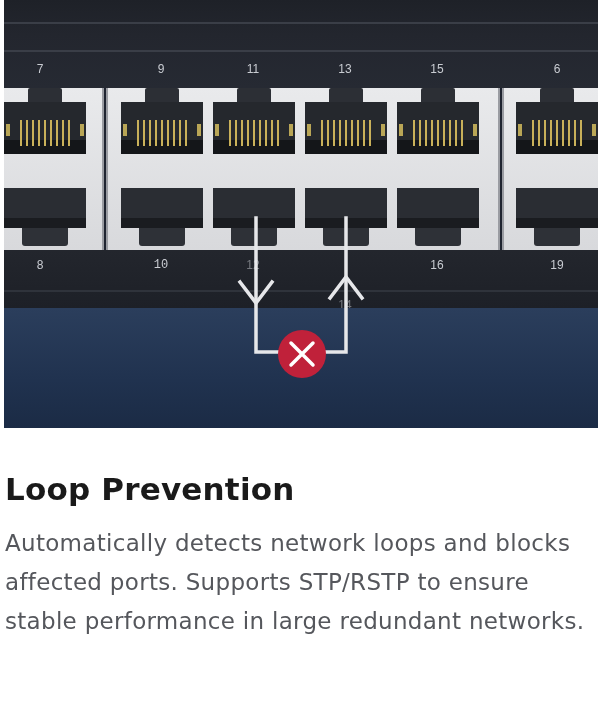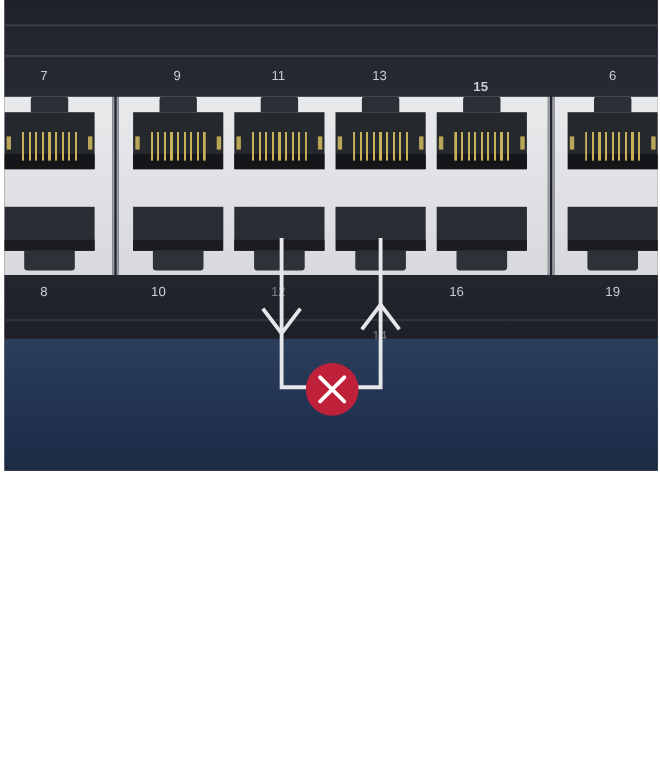--- a/index.html
+++ b/index.html
@@ -30,21 +30,21 @@
 <body>
 
 <div class="hero">
   <div class="hero-top">
     <div class="stripe" style="top:22px;"></div>
     <div class="stripe" style="top:50px;"></div>
     <div class="num" style="left:36px;top:62px;">7</div>
     <div class="num" style="left:157px;top:62px;">9</div>
     <div class="num" style="left:249px;top:62px;">11</div>
     <div class="num" style="left:341px;top:62px;">13</div>
-    <div class="num" style="left:433px;top:72px;font-weight:bold;">15</div>
+    <div class="num" style="left:433px;top:62px;">15</div>
     <div class="num" style="left:553px;top:62px;">6</div>
   </div>
 
   <div class="panel" style="left:-4px;width:104px;border-left:none;">
     <div class="port" style="left:4px;">
       <div class="jack-top">
           <div class="tab"></div>
           <div class="body">
             <div class="pins"></div>
             <div class="latch" style="left:2px;"></div>
@@ -130,24 +130,24 @@
       <div class="jack-bot">
           <div class="body"></div>
           <div class="tab"></div>
         </div>
     </div>
   </div>
 
   <div class="hero-mid">
     <div class="stripe"></div>
     <div class="num" style="left:36px;top:8px;">8</div>
-    <div class="num" style="left:140px;top:8px;">10</div>
+    <div class="num" style="left:157px;top:8px;font-family:Liberation Mono, monospace;">10</div>
     <div class="num" style="left:249px;top:8px;opacity:0.5;">12</div>
     <div class="num" style="left:341px;top:8px;opacity:0.5;margin-top:40px;">14</div>
-    <div class="num" style="left:411px;top:8px;">16</div>
+    <div class="num" style="left:433px;top:8px;">16</div>
     <div class="num" style="left:553px;top:8px;">19</div>
   </div>
 
   <div class="hero-bot"></div>
 
   <svg class="loop-svg" viewBox="0 0 594 428">
     <g fill="none" stroke="#e6e7ea" stroke-width="3.5" stroke-linecap="square">
 
       <path d="M252 218 V352 H282"></path>
 
@@ -158,13 +158,15 @@
       <path d="M326 298 L342 277 L358 298"></path>
     </g>
     <g>
       <circle cx="298" cy="354" r="24" fill="#c0213a"></circle>
       <path d="M287 343 L309 365 M309 343 L287 365" stroke="#ffffff" stroke-width="3.5" stroke-linecap="round"></path>
     </g>
   </svg>
 </div>
 
 <div class="content">
+  <h2 class="title">Loop Prevention</h2>
+  <p class="desc">Automatically detects network loops and blocks affected ports. Supports STP/RSTP to ensure stable performance in large redundant networks.</p>
 </div>
 
 </body></html>

